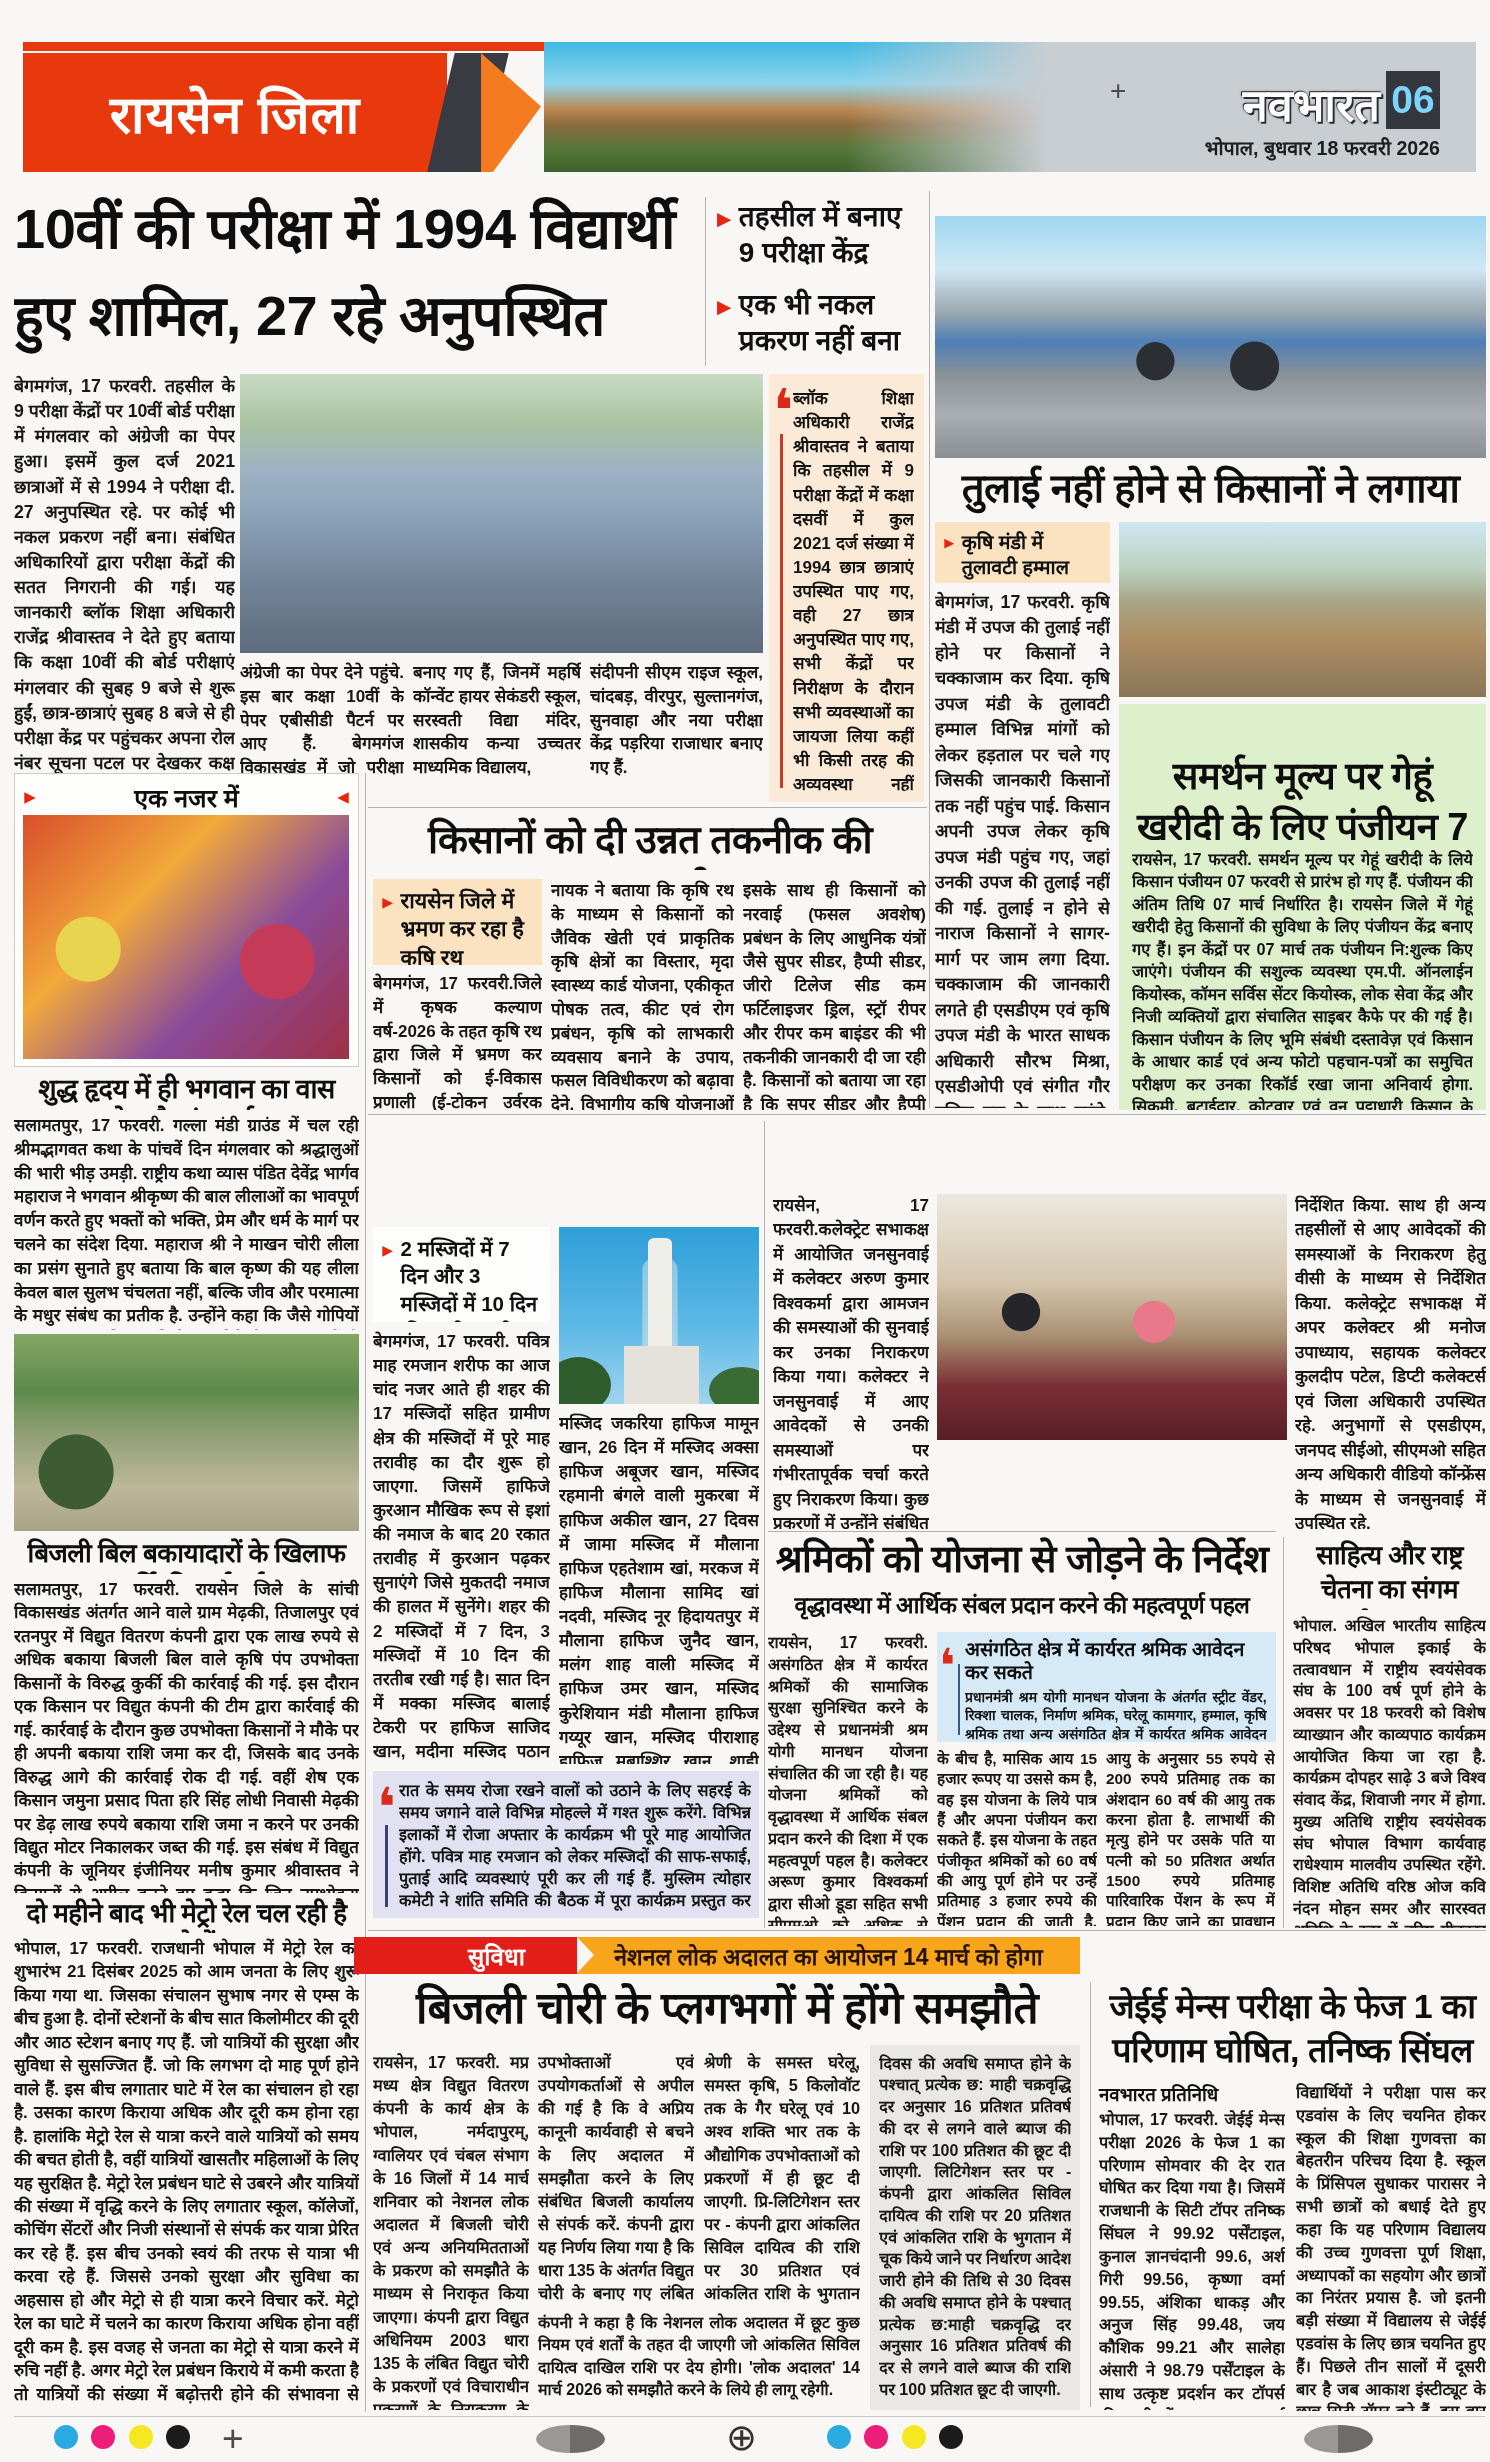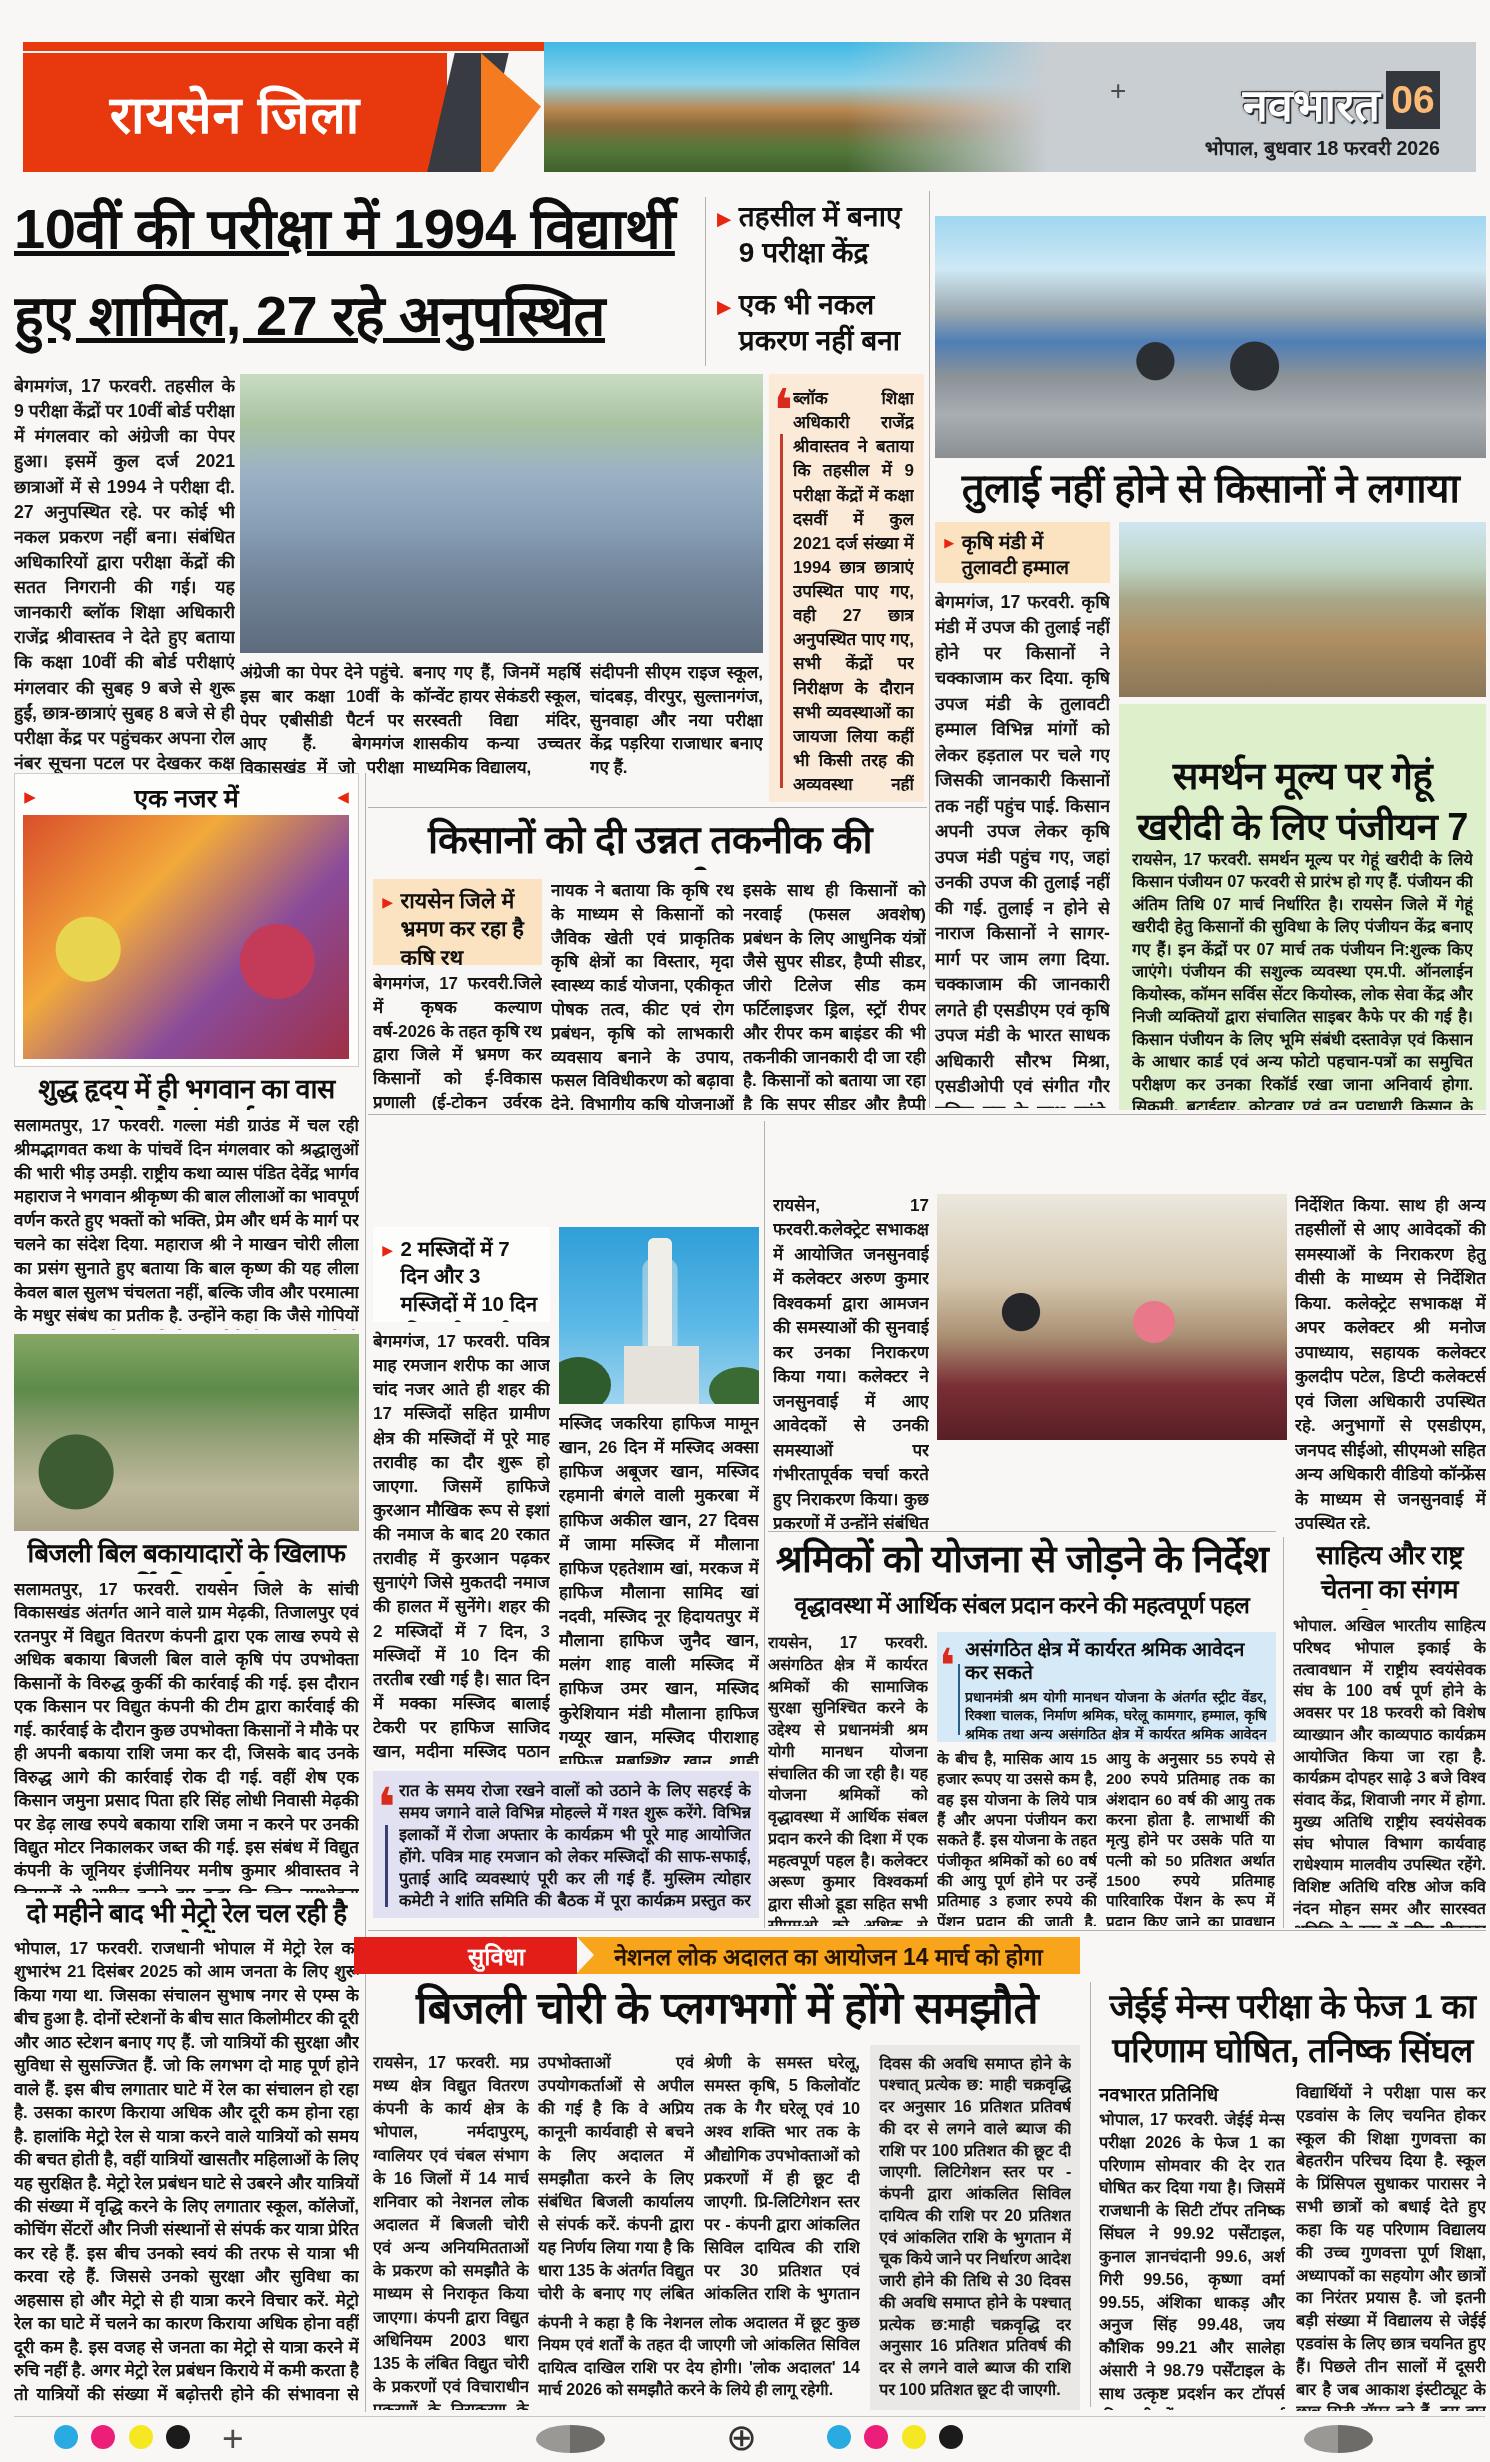--- a/index.html
+++ b/index.html
@@ -32,25 +32,25 @@
   <div class="abs" style="left:23px;top:53px;width:424px;height:119px;background:#e8380d;display:flex;align-items:center;justify-content:center;">
     <span style="color:#fff;font-size:52px;font-weight:bold;letter-spacing:0.9px;">रायसेन जिला</span>
   </div>
   <div class="abs" style="left:441px;top:53px;width:54px;height:119px;background:#383c42;transform:skewX(-13deg);"></div>
   <div class="abs" style="left:481px;top:53px;width:60px;height:119px;background:#f47b20;clip-path:polygon(0 0,100% 45%,20% 100%,0 100%);"></div>
   <div class="photo" style="left:544px;top:42px;width:549px;height:130px;background:linear-gradient(90deg,rgba(201,206,211,0) 55%,#c9ced3 92%),linear-gradient(180deg,#3fb9e4 0%,#8ed4ec 32%,#b9874f 52%,#8a6a3c 64%,#55783a 82%,#3f612c 100%);"></div>
   <div class="abs" style="left:1090px;top:42px;width:386px;height:130px;background:#c9ced3;"></div>
   <div class="cross" style="left:1110px;top:75px;font-size:28px;">+</div>
   <div class="abs" style="left:1164px;top:73px;width:216px;height:56px;text-align:right;font-size:45px;font-weight:bold;color:#ffffff;text-shadow:0 0 2.8px #2b2e33,1.9px 1.9px 0 #2b2e33,-0.9px -0.9px 0 #2b2e33;">नवभारत</div>
   <div class="abs" style="left:1386px;top:71px;width:54px;height:58px;background:#34383e;display:flex;align-items:center;justify-content:center;">
-    <span style="color:#fdba74;font-size:39px;font-weight:bold;">06</span>
+    <span style="color:#7dd3fc;font-size:39px;font-weight:bold;">06</span>
   </div>
   <div class="abs" style="left:1118px;top:134px;width:322px;height:26px;text-align:right;font-size:19.6px;font-weight:bold;color:#1d1d1d;">भोपाल, बुधवार 18 फरवरी 2026</div>
 
-  <div class="hl" style="left:14px;top:186px;width:685px;height:183px;font-size:56px;line-height:1.55;text-decoration:underline;">10वीं की परीक्षा में 1994 विद्यार्थी हुए शामिल, 27 रहे अनुपस्थित</div>
+  <div class="hl" style="left:14px;top:186px;width:685px;height:183px;font-size:56px;line-height:1.55;">10वीं की परीक्षा में 1994 विद्यार्थी हुए शामिल, 27 रहे अनुपस्थित</div>
   <div class="vrule" style="left:705px;top:197px;height:169px;"></div>
   <div class="abs" style="left:717px;top:199px;width:207px;height:82px;">
     <div class="bullet-line" style="font-size:28px;line-height:1.3;">
         <span class="arrow-ic" style="font-size:18.6px;margin-top:7.5px;">▶</span>
         <span>तहसील में बनाए 9 परीक्षा केंद्र</span>
       </div>
   </div>
   <div class="abs" style="left:717px;top:287px;width:207px;height:82px;">
     <div class="bullet-line" style="font-size:28px;line-height:1.3;">
         <span class="arrow-ic" style="font-size:18.6px;margin-top:7.5px;">▶</span>

